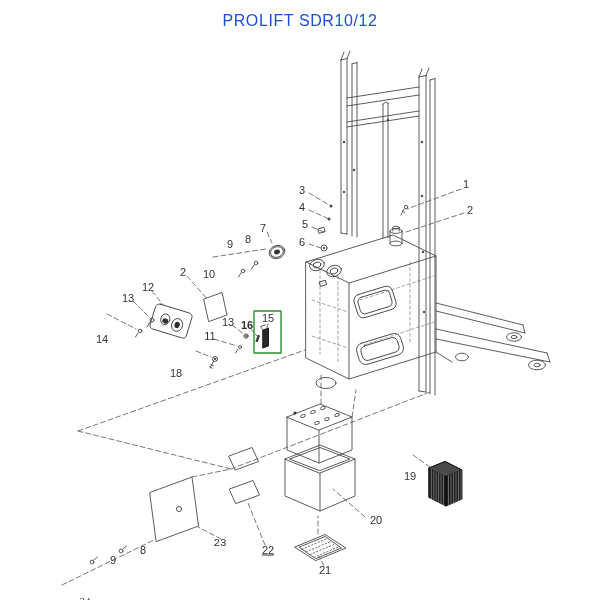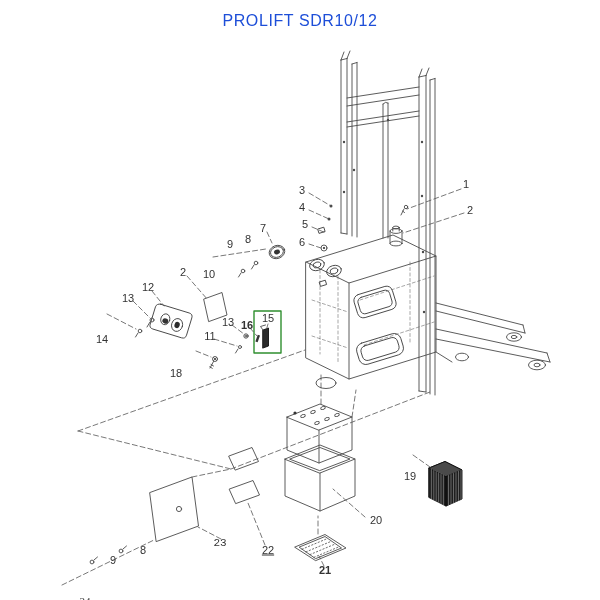--- a/index.html
+++ b/index.html
@@ -244,21 +244,21 @@
       <span class="callout" style="left: 148px; top: 287px;">12</span>
       <span class="callout" style="left: 128px; top: 298px;">13</span>
       <span class="callout" style="left: 102px; top: 311px; margin-top: 28px;">14</span>
       <span class="callout" style="left: 228px; top: 322px;">13</span>
       <span class="callout" style="left: 268px; top: 318px;">15</span>
       <span class="callout" style="left: 247px; top: 325px; font-weight: bold;">16</span>
       <span class="callout" style="left: 210px; top: 336px;">11</span>
       <span class="callout" style="left: 176px; top: 348px; margin-top: 25px;">18</span>
       <span class="callout" style="left: 410px; top: 452px; margin-top: 24px;">19</span>
       <span class="callout" style="left: 368px; top: 520px; margin-left: 8px;">20</span>
-      <span class="callout" style="left: 325px; top: 570px; font-weight: bold;">21</span>
+      <span class="callout" style="left: 325px; top: 570px;">21</span>
       <span class="callout" style="left: 268px; top: 550px; text-decoration: underline;">22</span>
       <span class="callout" style="left: 220px; top: 543px; font-family: Liberation Mono, monospace;">23</span>
       <span class="callout" style="left: 85px; top: 601px; font-family: Liberation Serif, serif;">24</span>
       <span class="callout" style="left: 113px; top: 560px;">9</span>
       <span class="callout" style="left: 143px; top: 550px;">8</span>
     </div>
 
 </div>
 
 </body></html>

